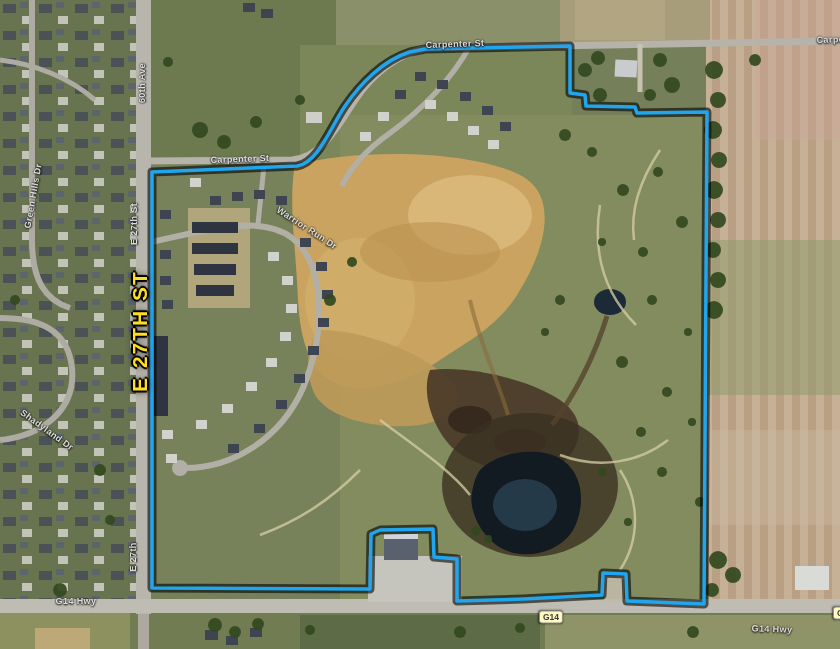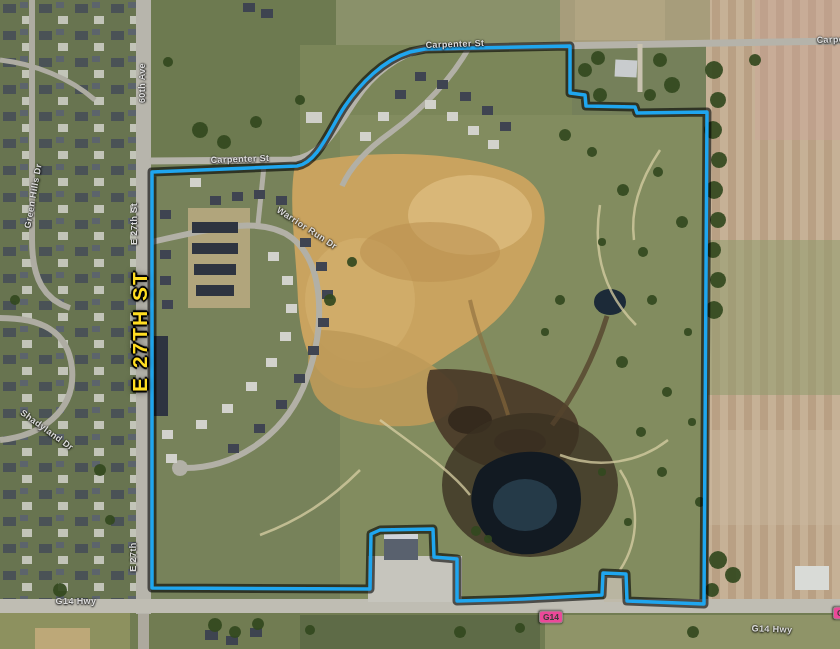--- a/index.html
+++ b/index.html
@@ -13,21 +13,21 @@
     font-weight:800; font-size:21px; letter-spacing:2px; color:#ffdd22;
     text-shadow:-2px 0 1px #000, 2px 0 1px #000, 0 -2px 1px #000, 0 2px 1px #000,
                 -1px -1px 1px #000, 1px 1px 1px #000, 0 0 7px rgba(0,0,0,.95);
   }
   .vert{transform:translate(-50%,-50%) rotate(-90deg);}
   .faint{
     font-weight:700; font-size:9px; color:rgba(245,245,245,.88); letter-spacing:.4px;
     text-shadow:0 0 2px #000, 0 1px 2px rgba(0,0,0,.9);
   }
   .shield{
-    font-weight:700; font-size:8.5px; color:#3b3b38; background:#ec4899;
+    font-weight:700; font-size:8.5px; color:#3b3b38; background:#fef9c3;
     border:1px solid #8f8f88; border-radius:3px; padding:0px 3px; line-height:11px;
     box-shadow:0 0 2px rgba(0,0,0,.6);
   }
 </style>
 </head>
 <body>
 
 <div id="stage">
 
   <svg id="terrain" width="840" height="649" viewBox="0 0 840 649" xmlns="http://www.w3.org/2000/svg">

